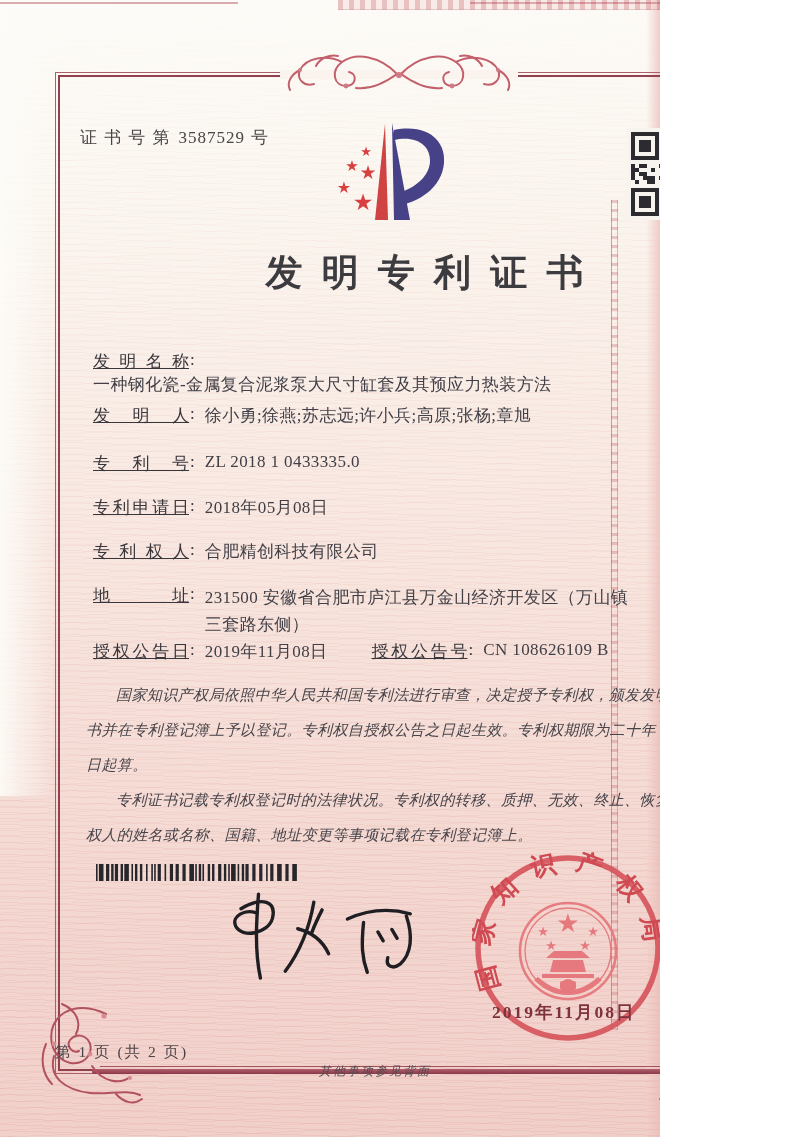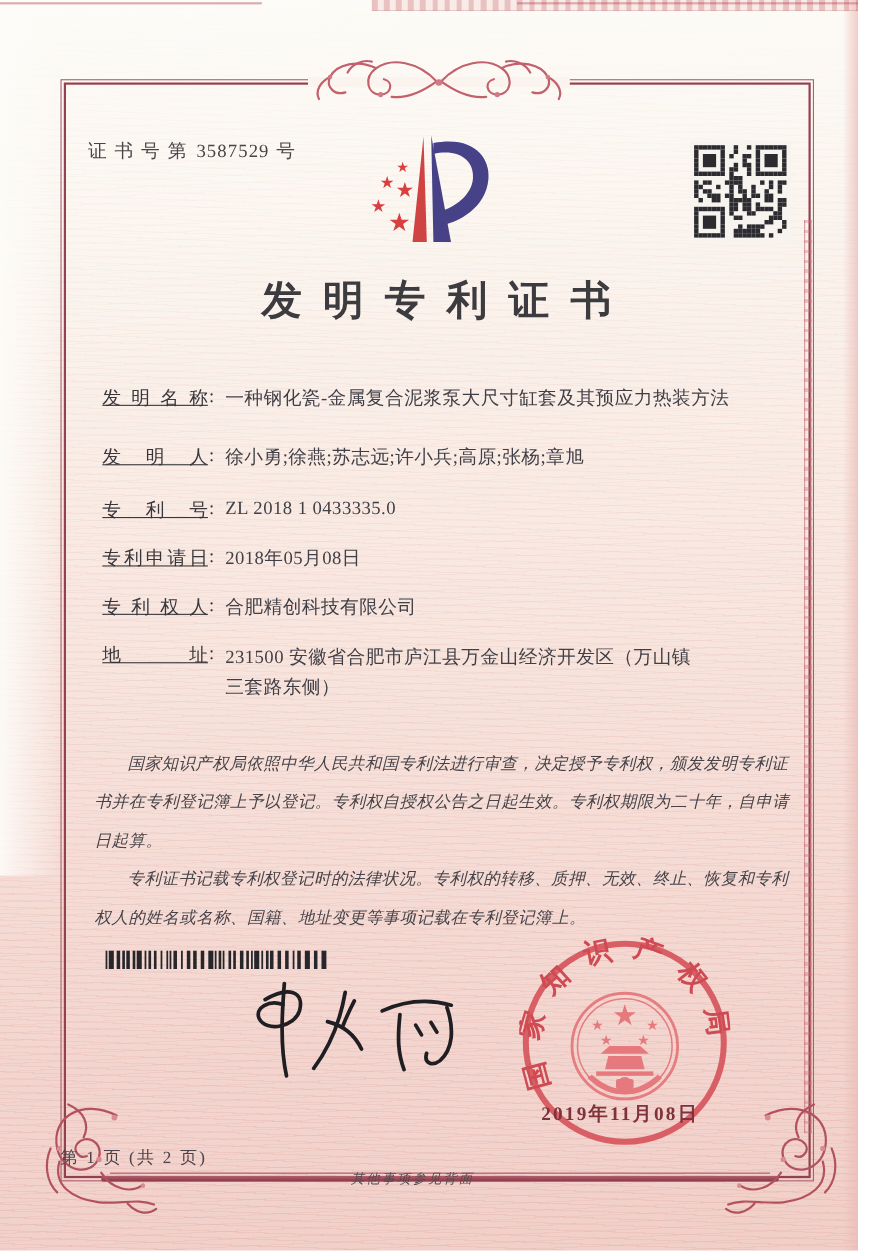--- a/index.html
+++ b/index.html
@@ -1,17 +1,17 @@
 <!DOCTYPE html>
 <html><head>
 <meta charset="utf-8">
 <style>
   html,body{margin:0;padding:0;}
   .photo{
-    position:relative; width:780px; height:1137px; overflow:hidden;
+    position:relative; width:660px; height:1137px; overflow:hidden;
     font-family:"Liberation Serif","DejaVu Serif",serif;
     background:linear-gradient(176deg,#fdfcf8 0%,#fbf6f0 18%,#f9ece5 38%,#f6e0d9 60%,#f3d5cf 82%,#f1cfc9 100%);
   }
   .guilloche{
     position:absolute; inset:0; pointer-events:none;
     background:
       repeating-linear-gradient(2deg, rgba(214,128,126,.14) 0 1px, transparent 1px 6px),
       repeating-linear-gradient(-2.5deg, rgba(214,128,126,.10) 0 1px, transparent 1px 7px);
     -webkit-mask-image:linear-gradient(180deg,transparent 0%,rgba(0,0,0,.25) 14%,rgba(0,0,0,.5) 40%,rgba(0,0,0,.75) 70%,#000 100%);
     mask-image:linear-gradient(180deg,transparent 0%,rgba(0,0,0,.25) 14%,rgba(0,0,0,.5) 40%,rgba(0,0,0,.75) 70%,#000 100%);
@@ -42,21 +42,21 @@
   .cert-no{position:absolute;left:80px;top:126px;font-size:17px;color:#4a4447;white-space:nowrap;}
   .cert-no .cn{letter-spacing:.42em;}
   .cert-no .digits{font-family:"Liberation Serif","DejaVu Serif",serif;letter-spacing:1px;margin-left:2px;}
   .cert-no .suffix{margin-left:6px;}
 
   .logo{left:330px;top:110px;}
   .qr{left:627px;top:128px;width:92px;height:92px;background:#f7f3ee;padding:0;}
 
   .title{
     position:absolute;left:55px;width:683px;top:248px;text-align:center;
-    font-size:37px;font-weight:600;color:#3c3b3f;letter-spacing:.52em;text-indent:.52em;
+    font-size:37px;font-weight:600;color:#3c3b3f;letter-spacing:.52em;text-indent:.52em;padding-left:28px;
   }
 
   .frow{position:absolute;left:93px;font-size:17px;color:#3f3d43;}
   .flabel{display:inline-block;width:96px;text-align:justify;text-align-last:justify;color:#38363b;vertical-align:top;text-decoration:underline;}
   .fcolon{margin:0 10px 0 1px;color:#38363b;}
   .fvalue{color:#413f46;letter-spacing:.4px;display:inline-block;vertical-align:top;}
   .fvalue-wrap{width:432px;line-height:27px;}
   .grant2{margin-left:44px;}
 
   .paras{position:absolute;left:86px;top:678px;width:638px;font-size:15px;line-height:35px;
@@ -375,20 +375,23 @@
   </div>
   <div class="frow" style="top:496px">
     <span class="flabel">专利申请日</span><span class="fcolon">:</span><span class="fvalue">2018年05月08日</span>
   </div>
   <div class="frow" style="top:540px">
     <span class="flabel">专利权人</span><span class="fcolon">:</span><span class="fvalue">合肥精创科技有限公司</span>
   </div>
   <div class="frow" style="top:584px">
     <span class="flabel">地址</span><span class="fcolon">:</span><span class="fvalue fvalue-wrap">231500 安徽省合肥市庐江县万金山经济开发区（万山镇三套路东侧）</span>
   </div>
+  <div class="frow" style="top:640px">
+    <span class="flabel">授权公告日</span><span class="fcolon">:</span><span class="fvalue">2019年11月08日</span><span class="flabel grant2">授权公告号</span><span class="fcolon">:</span><span class="fvalue">CN 108626109 B</span>
+  </div>
 
   <div class="paras">
     <p>国家知识产权局依照中华人民共和国专利法进行审查，决定授予专利权，颁发发明专利证书并在专利登记簿上予以登记。专利权自授权公告之日起生效。专利权期限为二十年，自申请日起算。</p>
     <p>专利证书记载专利权登记时的法律状况。专利权的转移、质押、无效、终止、恢复和专利权人的姓名或名称、国籍、地址变更等事项记载在专利登记簿上。</p>
   </div>
 
   <svg class="barcode" id="barcode-svg" width="202" height="17" viewBox="0 0 202 17">
       <rect x="1" y="0" width="1.6" height="17" fill="#27262b"></rect>
       <rect x="3.8800000000000003" y="0" width="4.6" height="17" fill="#27262b"></rect>
       <rect x="11.040000000000001" y="0" width="3.2" height="17" fill="#27262b"></rect>

